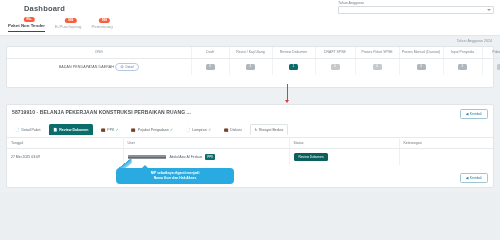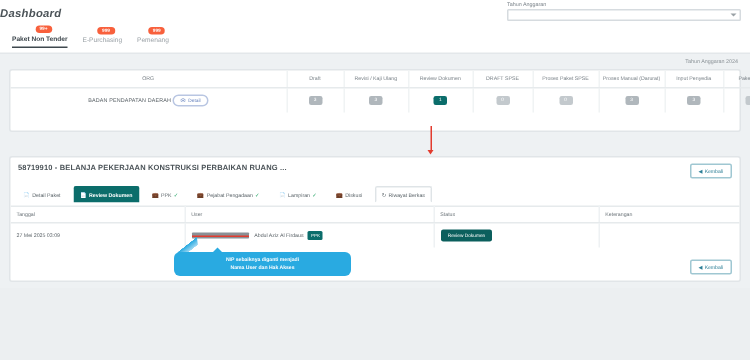--- a/index.html
+++ b/index.html
@@ -7,21 +7,21 @@
     margin: 0; padding: 0;
     width: 500px; height: 192px;
     overflow: hidden;
     background: #eceff1;
     font-family: "Liberation Sans", sans-serif;
   }
   #app { position: relative; width: 500px; height: 192px; background: #eef1f3; }
 
   
   .topbar { position: absolute; left: 0; top: 0; width: 500px; height: 18px; background: #ffffff; }
-  .page-title { position: absolute; left: 0; top: 4px; font-size: 7.5px; color: #4b5358; font-weight: bold; letter-spacing: .2px; font-style: italic; }
+  .page-title { position: absolute; left: 24px; top: 4px; font-size: 7.5px; color: #4b5358; font-weight: bold; letter-spacing: .2px; }
 
   .ta-group { position: absolute; left: 338px; top: 1px; width: 156px; }
   .ta-label { font-size: 3.6px; color: #7a8289; display: block; line-height: 5px; }
   .ta-select {
     width: 156px; height: 8px; background: #fff; border: 0.5px solid #d6dbdf;
     border-radius: 1px; font-size: 3.4px; color: #6b7378; padding: 0 2px;
     display: flex; align-items: center; justify-content: space-between;
   }
   .ta-caret { width: 0; height: 0; border-left: 2px solid transparent; border-right: 2px solid transparent; border-top: 2.4px solid #9aa1a6; }
 

